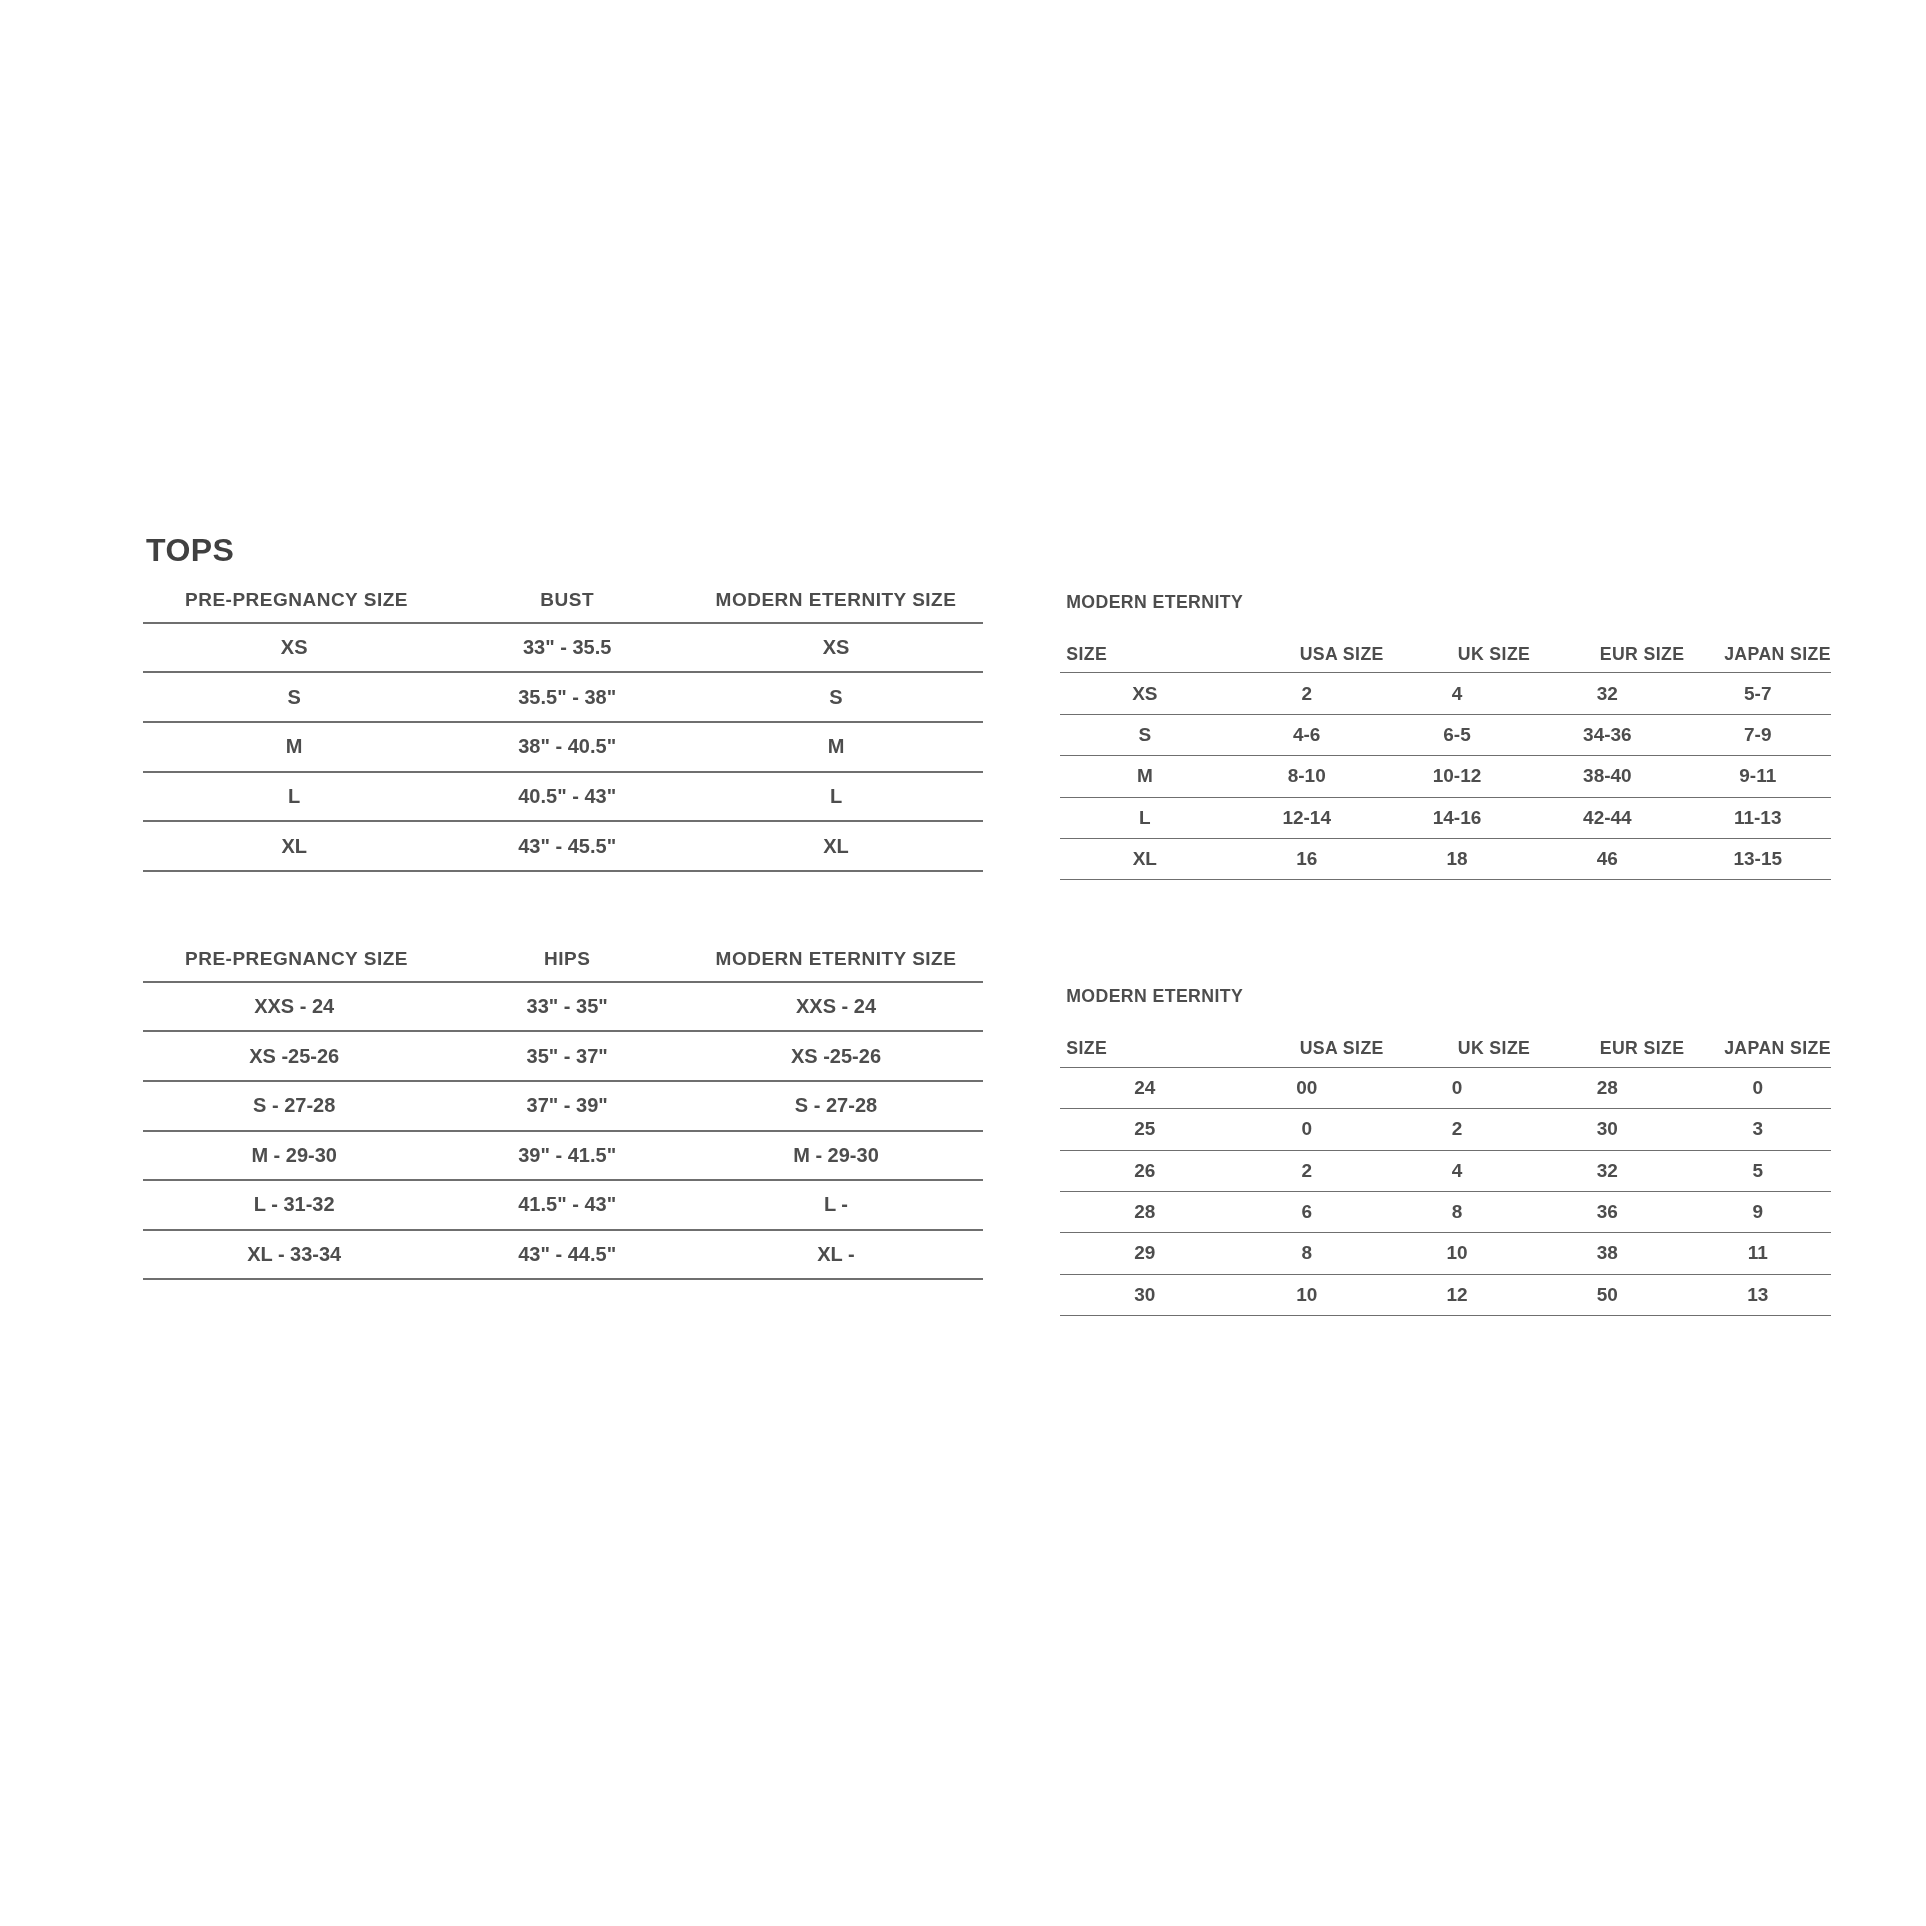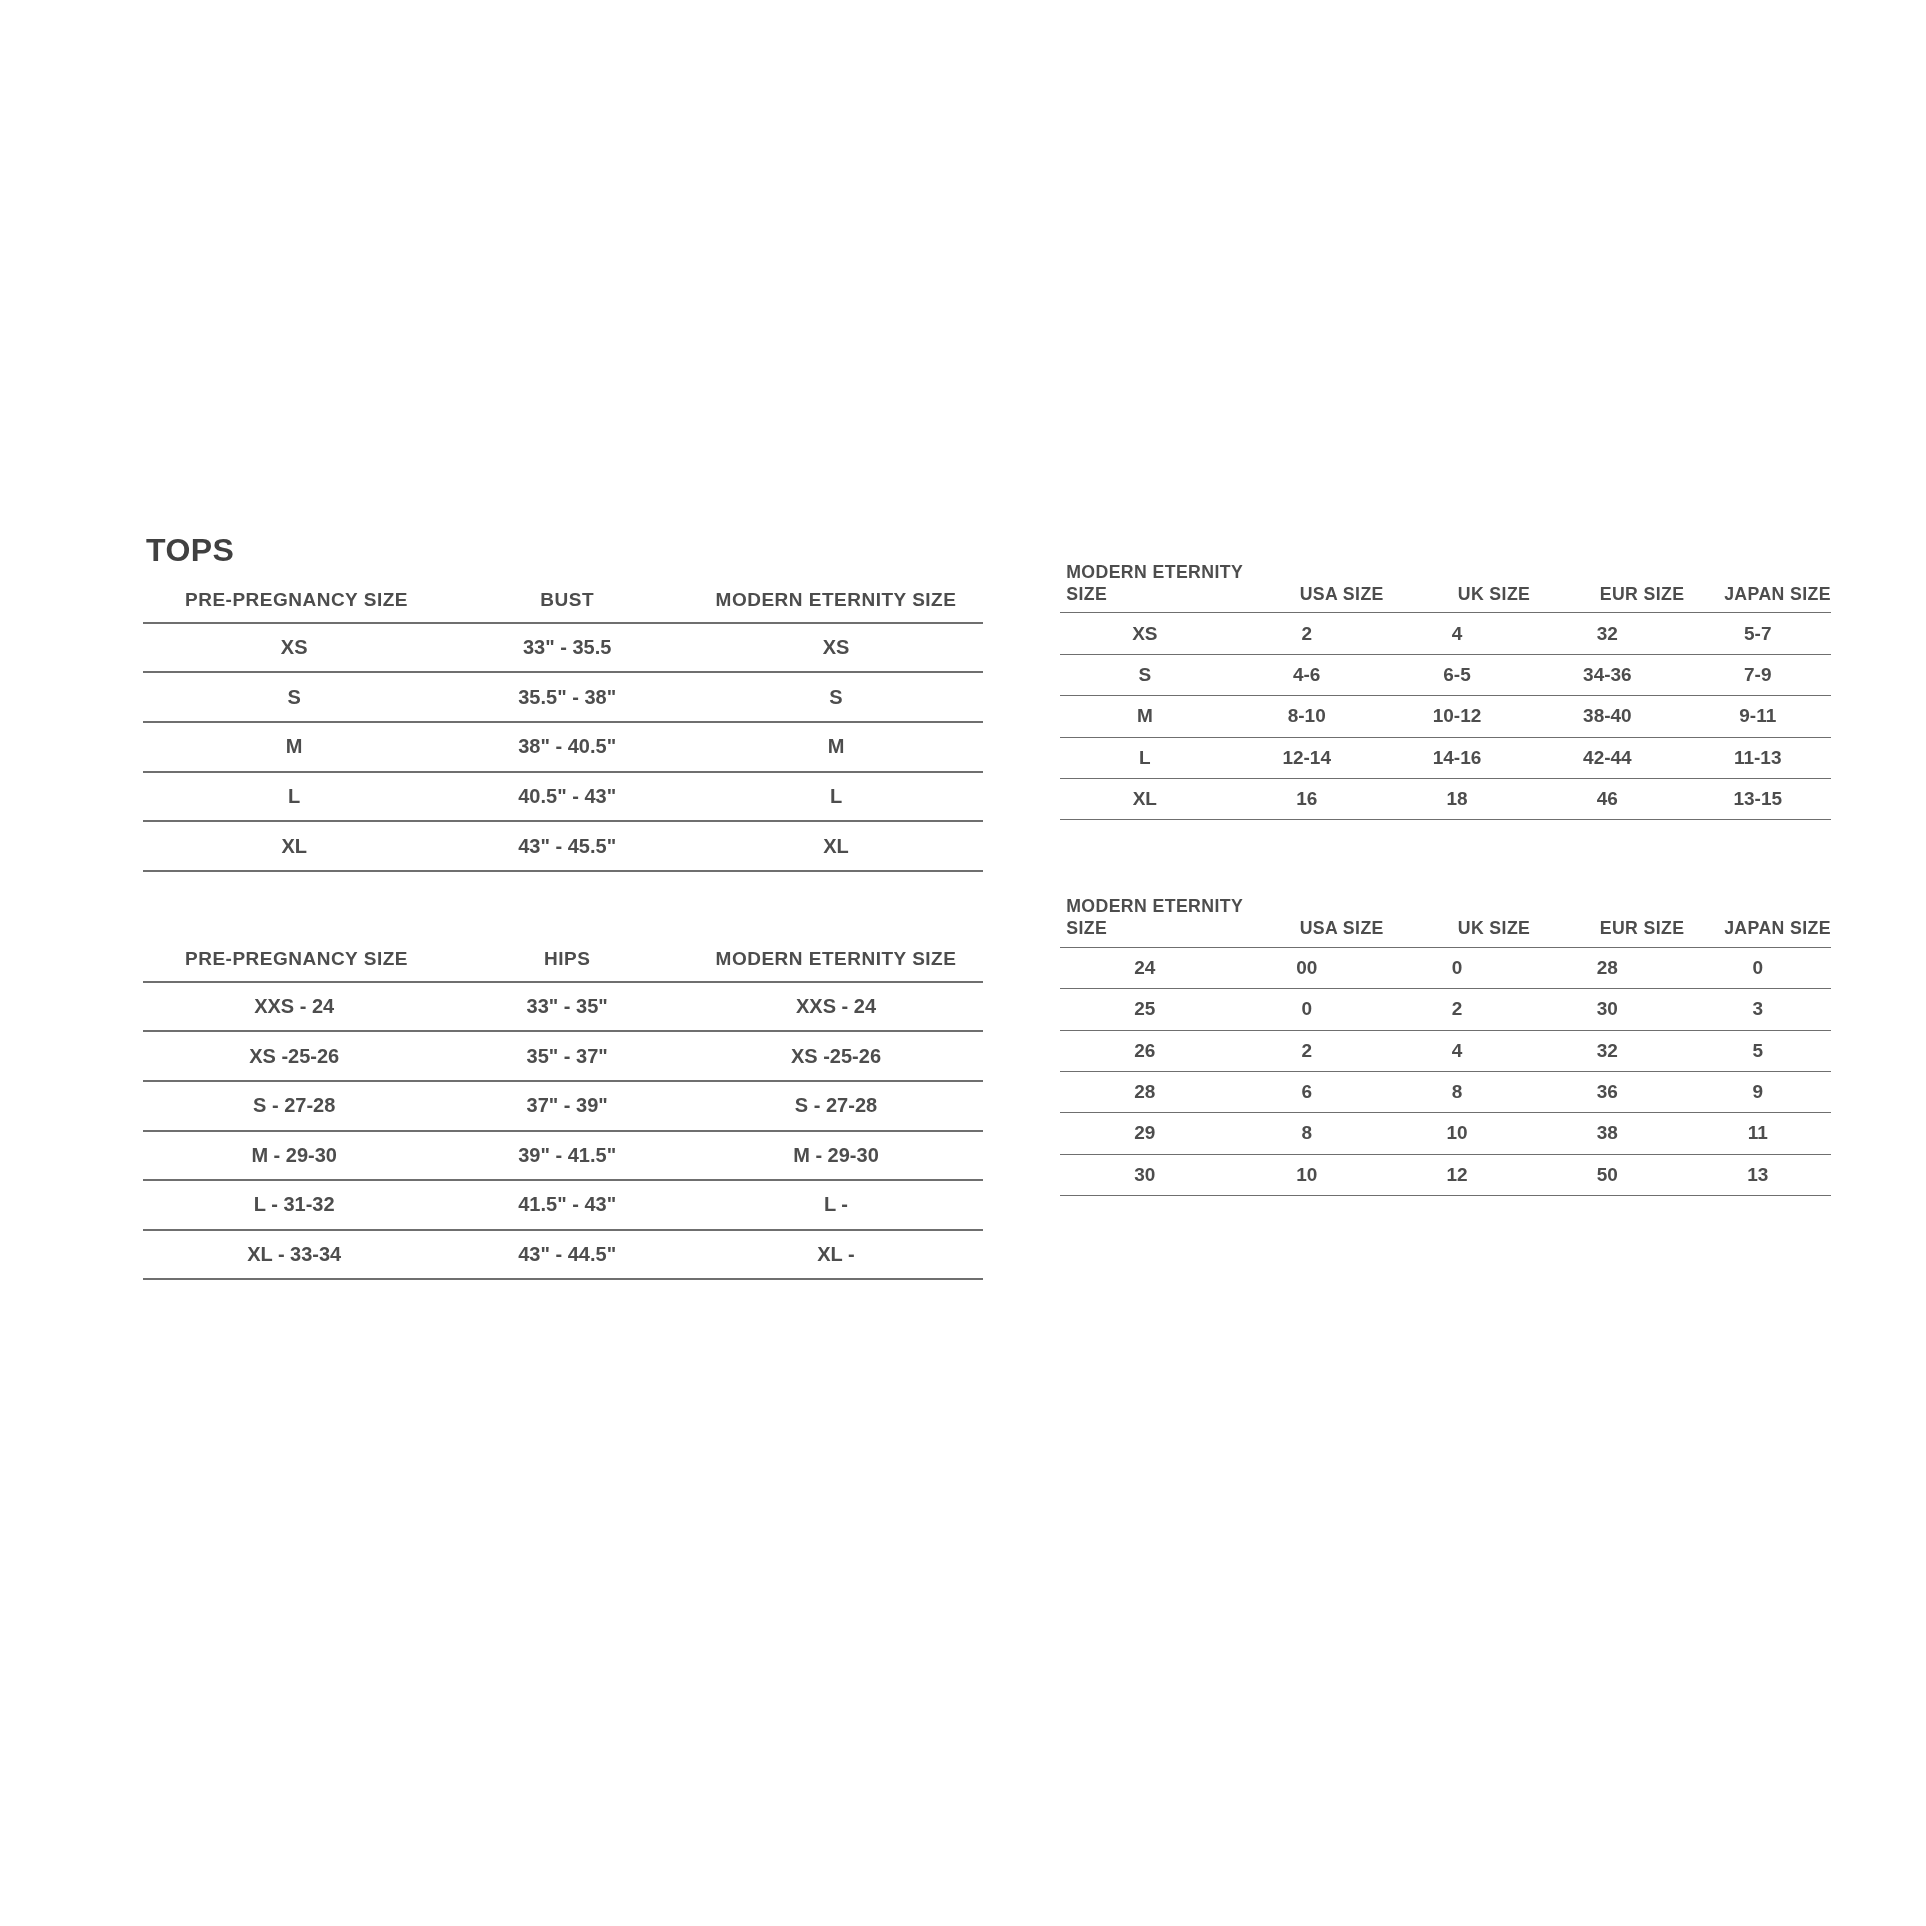--- a/index.html
+++ b/index.html
@@ -113,21 +113,21 @@
   .right-table tbody tr:last-child td {
     border-bottom: 1.5px solid #6f6f6f;
   }
   .right-table tbody tr td:first-child { }
 
   .gap-block { height: 73px; }
 
   .two-line {
     display: block;
   }
-  .two-line span { display: block; }
+  .two-line span { display: block; margin-top: 30px; }
 </style>
 </head>
 <body>
 
 <div class="page">
 
   <div class="col-left">
 
     <div>
       <div class="section-title">TOPS</div>

